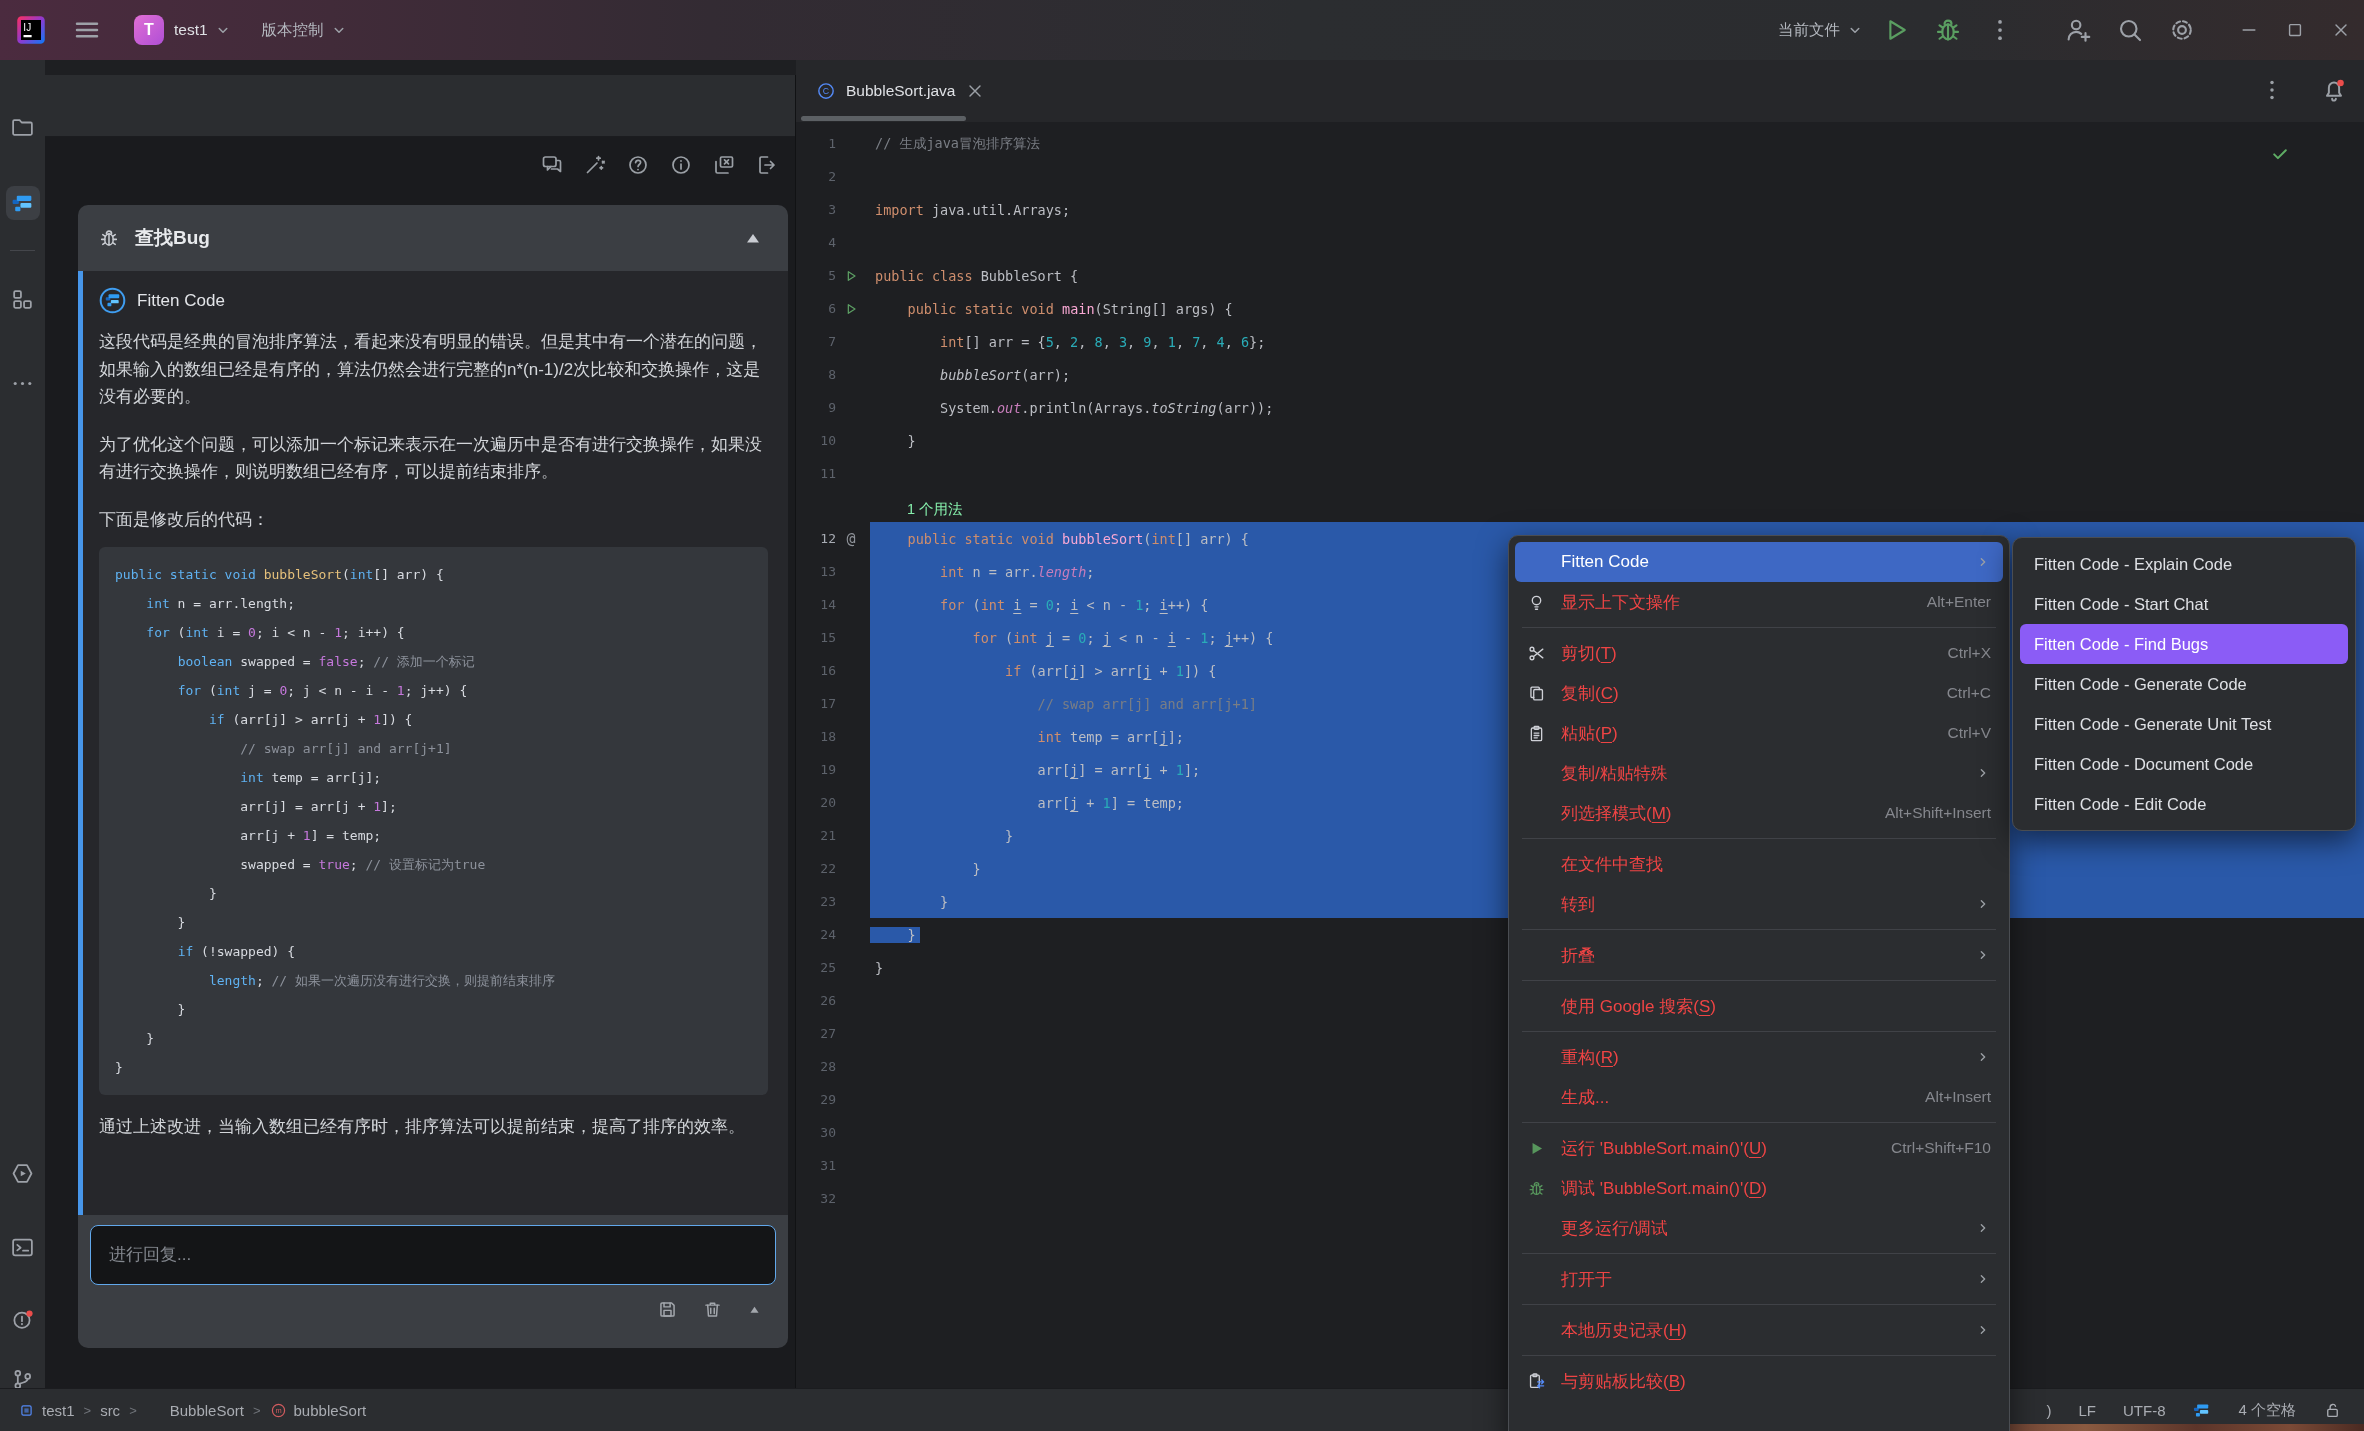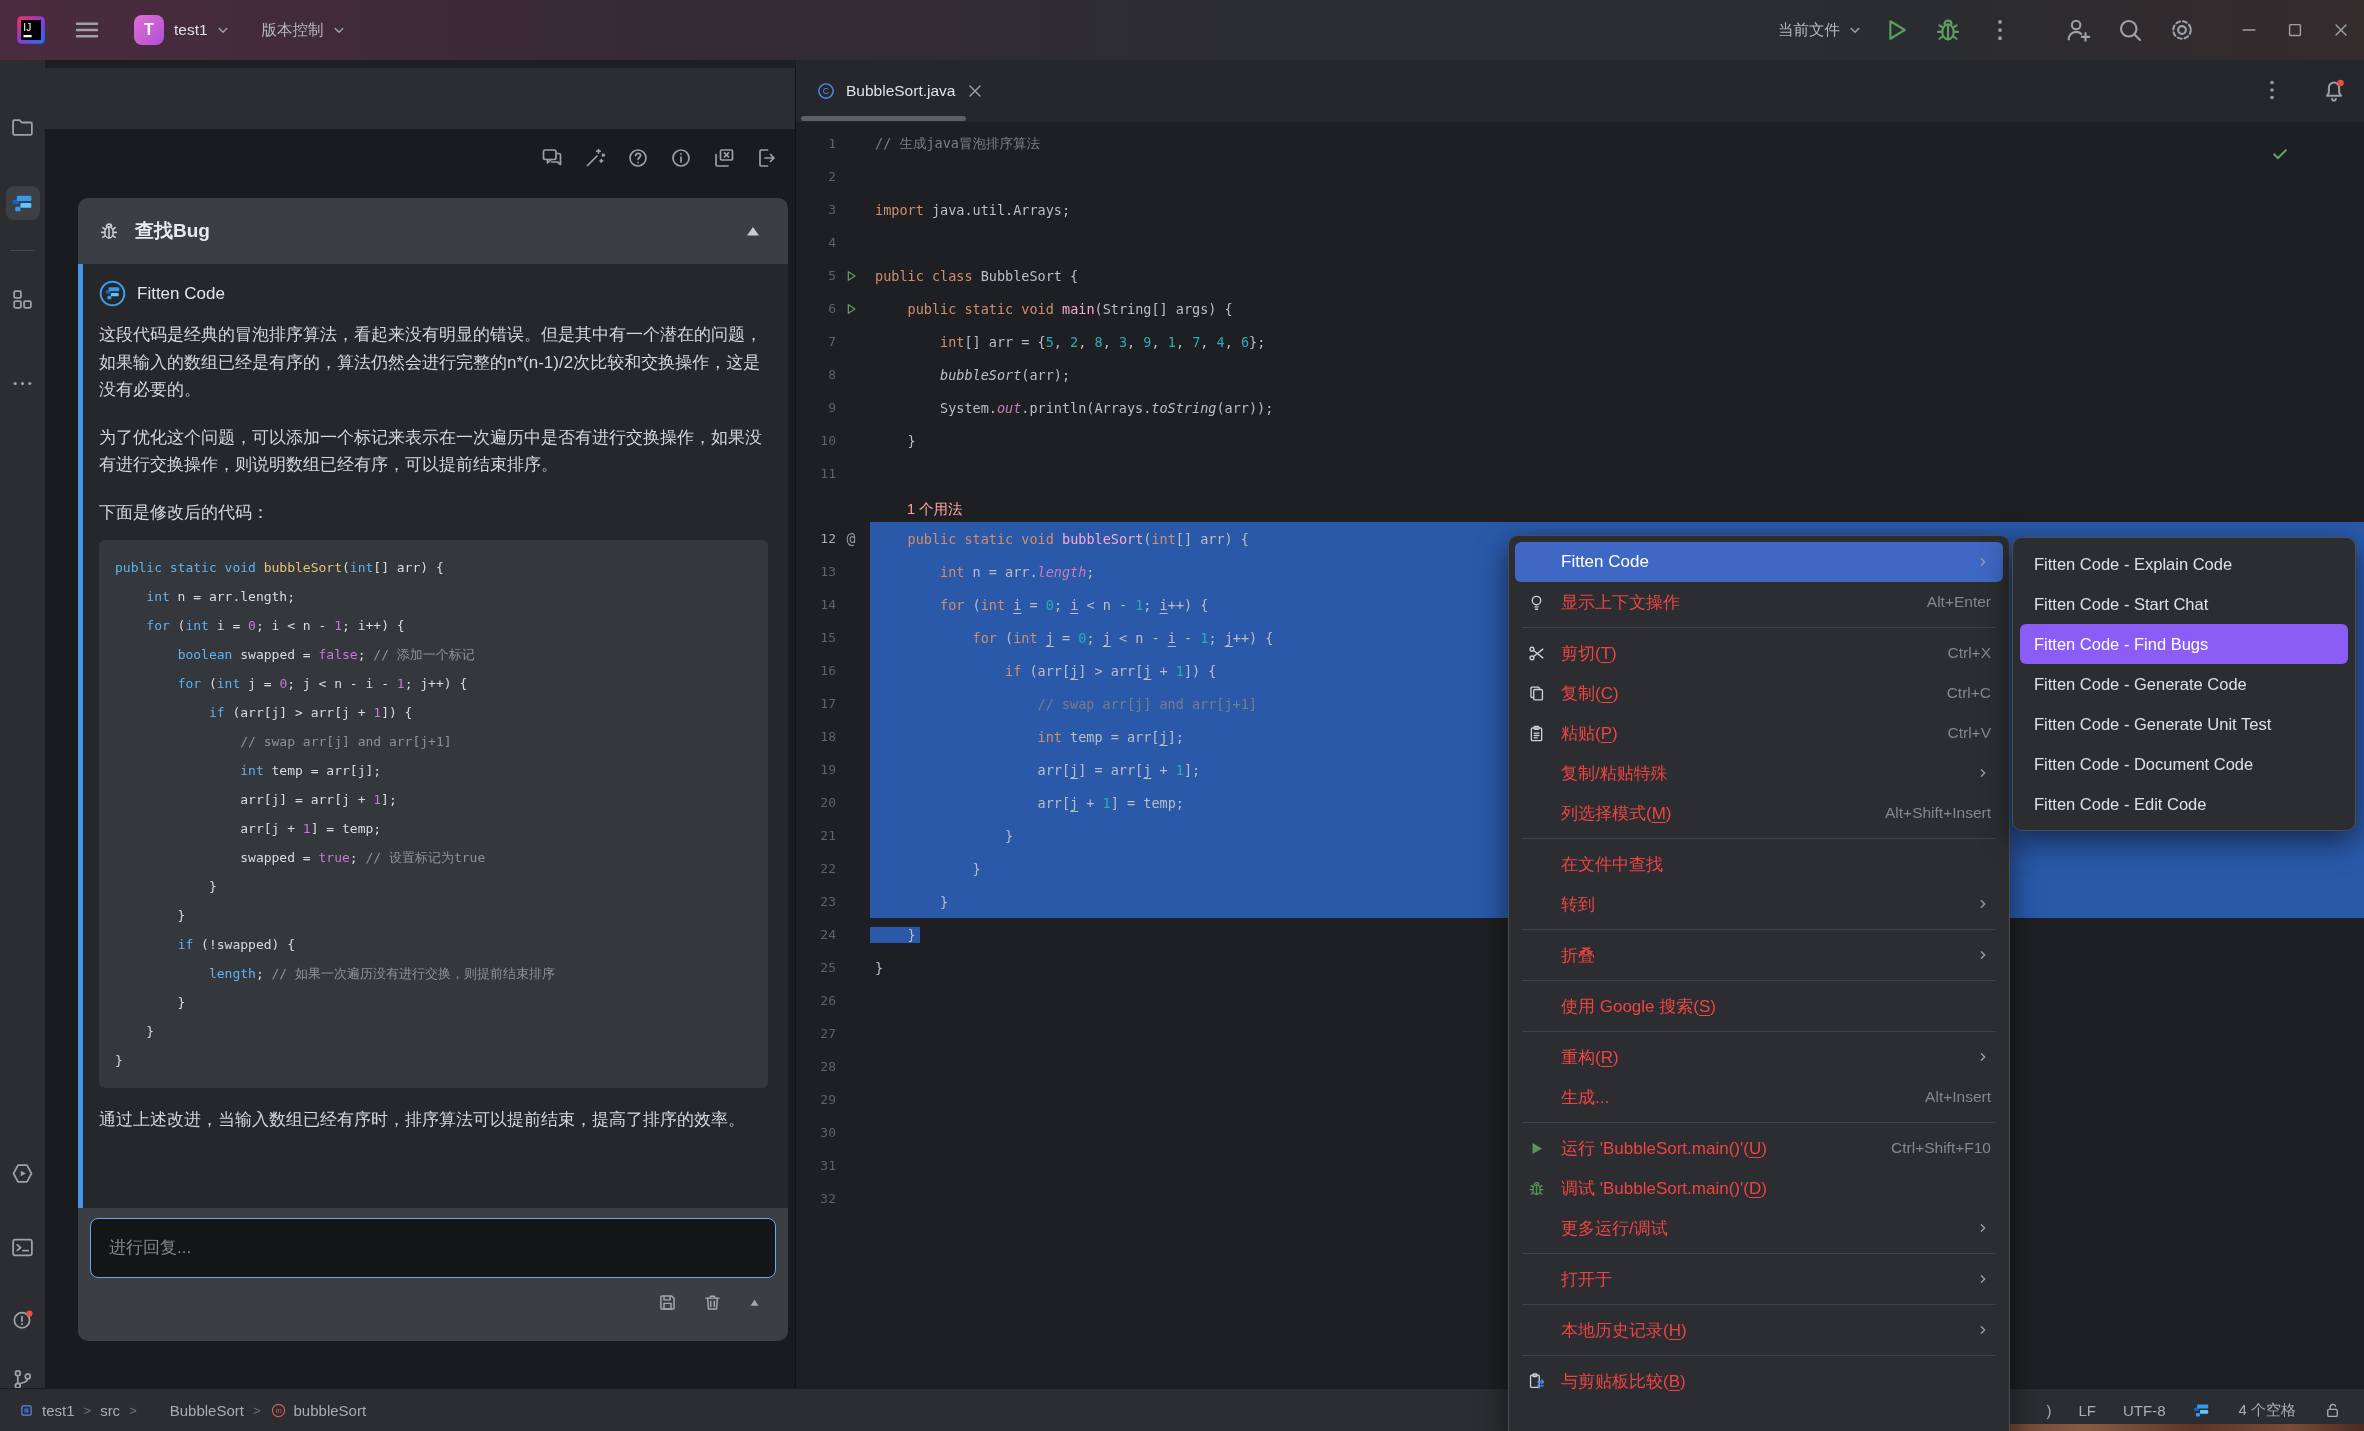--- a/index.html
+++ b/index.html
@@ -31,21 +31,21 @@
 
   
   #stripe { position:absolute; left:0; top:0; width:45px; height:100%; background:#2b2d30; }
   .stripe-item { position:absolute; left:50%; transform:translateX(-50%); width:34px; height:34px;
     display:flex; align-items:center; justify-content:center; border-radius:8px; color:#9ea2a8; }
   .stripe-item .ic { width:25px; height:25px; }
   .stripe-item.active { background:#3c3f44; }
   .stripe-div { position:absolute; left:10px; width:25px; height:1px; background:#44464b; }
 
   
-  #panel { position:absolute; left:45px; top:8px; width:751px; height:100%; background:#1a1b1e; border-right:1px solid #111214; }
+  #panel { position:absolute; left:45px; top:15px; width:751px; height:100%; background:#1a1b1e; border-right:1px solid #111214; }
   #panel-strip { height:62px; background:#2b2d30; border-bottom:1px solid #1b1c1f; }
   #panel-toolbar { height:56px; display:flex; align-items:center; justify-content:flex-end; gap:19px; padding-right:16px; }
   #panel-toolbar .ic { width:24px; height:24px; color:#9ba0a6; }
   #card { position:absolute; left:33px; top:130px; width:710px; height:1143px; background:#3b3e43;
     border-radius:10px; overflow:hidden; display:flex; flex-direction:column; }
   #card-header { height:66px; flex:none; display:flex; align-items:center; gap:15px; padding:0 24px 0 20px; }
   #card-header .ic { width:22px; height:22px; color:#c9ccd2; }
   #card-title { font-size:19px; font-weight:bold; color:#e8eaed; }
   #card-collapse { margin-left:auto; width:14px; height:14px; color:#c2c5ca; }
   #msg { flex:none; height:944px; background:#26272b; border-left:5px solid #4796ea; padding:16px 20px 0 16px; overflow:hidden; }
@@ -83,21 +83,21 @@
   .lnum { width:40px; text-align:right; font-family:"DejaVu Sans Mono",monospace; font-size:13px; color:#5d626b; }
   .lnum.cur { color:#a7abb3; }
   .gicon { width:30px; display:flex; align-items:center; justify-content:center; }
   .gicon .ic { width:16px; height:16px; }
   .gat { font-family:"DejaVu Sans Mono",monospace; font-size:15px; color:#8f939a; }
   .lbody { flex:1; display:flex; align-items:center; }
   .lbody.sel { background:#2a59a9; }
   .ltext { font-family:"DejaVu Sans Mono",monospace; font-size:13.5px; white-space:pre; padding-left:5px; }
   .ltext.selp { background:#2a59a9; padding-right:4px; }
   .hintrow { height:32px; display:flex; align-items:flex-end; }
-  .hint { margin-left:111px; font-size:14.5px; color:#fca5a5; line-height:26px; }
+  .hint { margin-left:111px; font-size:14.5px; color:#86efac; line-height:26px; }
 
   .tk-k{color:#cf8e6d} .tk-n{color:#2aacb8} .tk-c{color:#7a7e85} .tk-p{color:#bcbec4}
   .tk-d{color:#f9a8d4} .tk-f{color:#c77dbb;font-style:italic} .tk-i{color:#bcbec4;font-style:italic}
   .tk-u{color:#bcbec4;text-decoration:underline;text-underline-offset:3px}
   .tk-k2{color:#5fb2f2} .tk-n2{color:#c678dd} .tk-c2{color:#8c919b} .tk-p2{color:#d8dbe1} .tk-f2{color:#e5c07b}
 
   
   #statusbar { position:absolute; left:0; top:1388px; width:2364px; height:43px; background:#2b2d30;
     border-top:1px solid #1b1c1f; display:flex; align-items:center; padding:0 22px 0 18px;
     font-size:15px; color:#a9acb2; }

